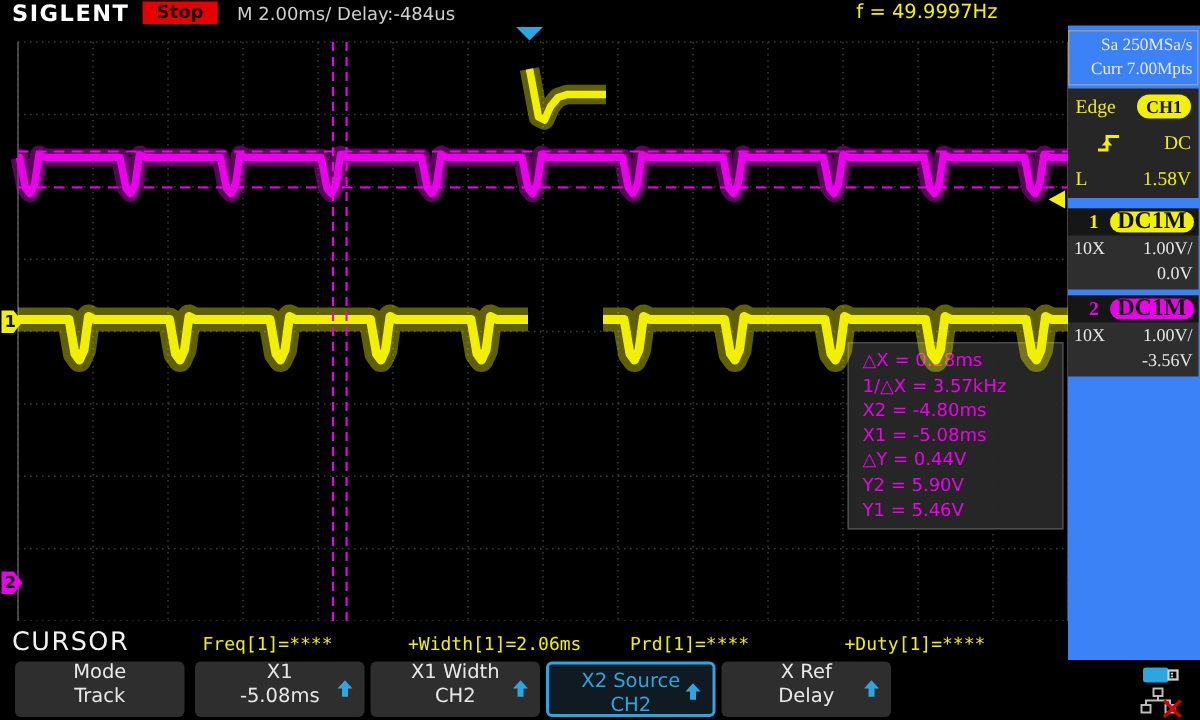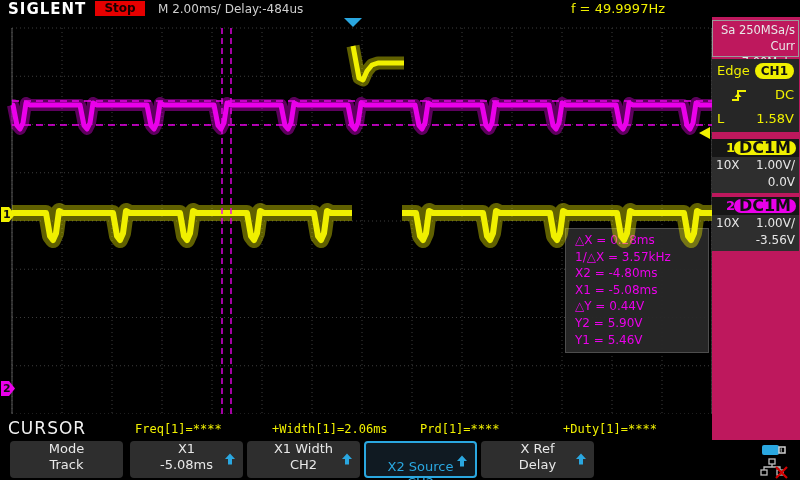--- a/index.html
+++ b/index.html
@@ -10,21 +10,21 @@
   
   .topbar { position:absolute; left:0; top:0; width:668px; height:17px; background:#000; z-index:5; }
   .logo { position:absolute; left:8px; top:0px; color:#fff; font-size:15px; font-weight:bold;
           letter-spacing:1px; font-family:"DejaVu Sans", sans-serif; }
   .stop-badge { position:absolute; left:95px; top:1px; width:50px; height:15px; background:#e60000;
                 color:#1a0000; font-size:12px; font-weight:bold; text-align:center; line-height:15px; }
   .timebase { position:absolute; left:158px; top:2px; color:#cfcfcf; font-size:12px; }
   .freq-counter { position:absolute; right:3px; top:1px; color:#f0f000; font-size:13px; }
 
   
-  .rightpanel { position:absolute; left:712px; top:17px; width:88px; height:423px; background:#be185d; z-index:5; }
+  .rightpanel { position:absolute; left:712px; top:17px; width:88px; height:423px; background:#3b82f6; z-index:5;font-family:Liberation Serif, serif; }
   .acq-box { position:absolute; left:0; top:3px; width:87px; height:37px; border:1px solid #9a9a9a;
              color:#e8e8e8; font-size:11.5px; text-align:right; padding:1px 3px; line-height:16px; }
   .trig-box { position:absolute; left:0; top:42px; width:87px; height:73px; background:#262626;
               color:#f0f000; font-size:13px; }
   .trig-row { position:relative; height:24px; line-height:24px; padding:0 5px; }
   .trig-row .right { position:absolute; right:5px; top:0; }
   .src-badge { display:inline-block; background:#f0f000; color:#111; border-radius:8px;
                padding:0 6px; height:16px; line-height:16px; font-size:12px; font-weight:bold; margin-top:4px;margin-left:28px; }
   .edge-icon { position:absolute; left:18px; top:4px; }
   .ch-box { position:absolute; left:0; width:87px; height:54px; background:#2e2e2e;
@@ -54,21 +54,21 @@
   .cursor-title { position:absolute; left:8px; top:4px; color:#f2f2f2; font-size:17px; letter-spacing:1px; }
   .meas-item { position:absolute; top:8px; color:#f0f000; font-size:12px;
                font-family:"DejaVu Sans Mono", monospace; }
   .meas-freq { left:135px; } .meas-width { left:272px; } .meas-prd { left:420px; } .meas-duty { left:563px; }
 
   
   .menubar { position:absolute; left:0; top:440px; width:800px; height:40px; background:#000; z-index:5; }
   .menu-btn { position:absolute; top:1px; width:113px; height:37px; background:#2e2e2e; border-radius:4px;
               color:#e8e8e8; font-size:13px; text-align:center; padding-top:0; line-height:16px; cursor:pointer; }
   .menu-btn .l1, .menu-btn .l2 { display:block; }
-  .menu-btn.active { background:#101a22; border:2px solid #2aa7e0; color:#2aa7e0; padding-top:16px; }
+  .menu-btn.active { background:#101a22; border:2px solid #2aa7e0; color:#2aa7e0; padding-top:4px; }
   .btn-arrow { position:absolute; right:7px; top:12px; width:12px; height:12px; }
   .b0 { left:10px; } .b1 { left:130px; } .b2 { left:247px; } .b3 { left:364px; } .b4 { left:481px; }
   .status-icons { position:absolute; left:756px; top:2px; width:40px; height:37px; }
 </style>
 </head>
 <body>
 
 <div class="scope">
 
   <svg class="layer" id="grid-svg">

